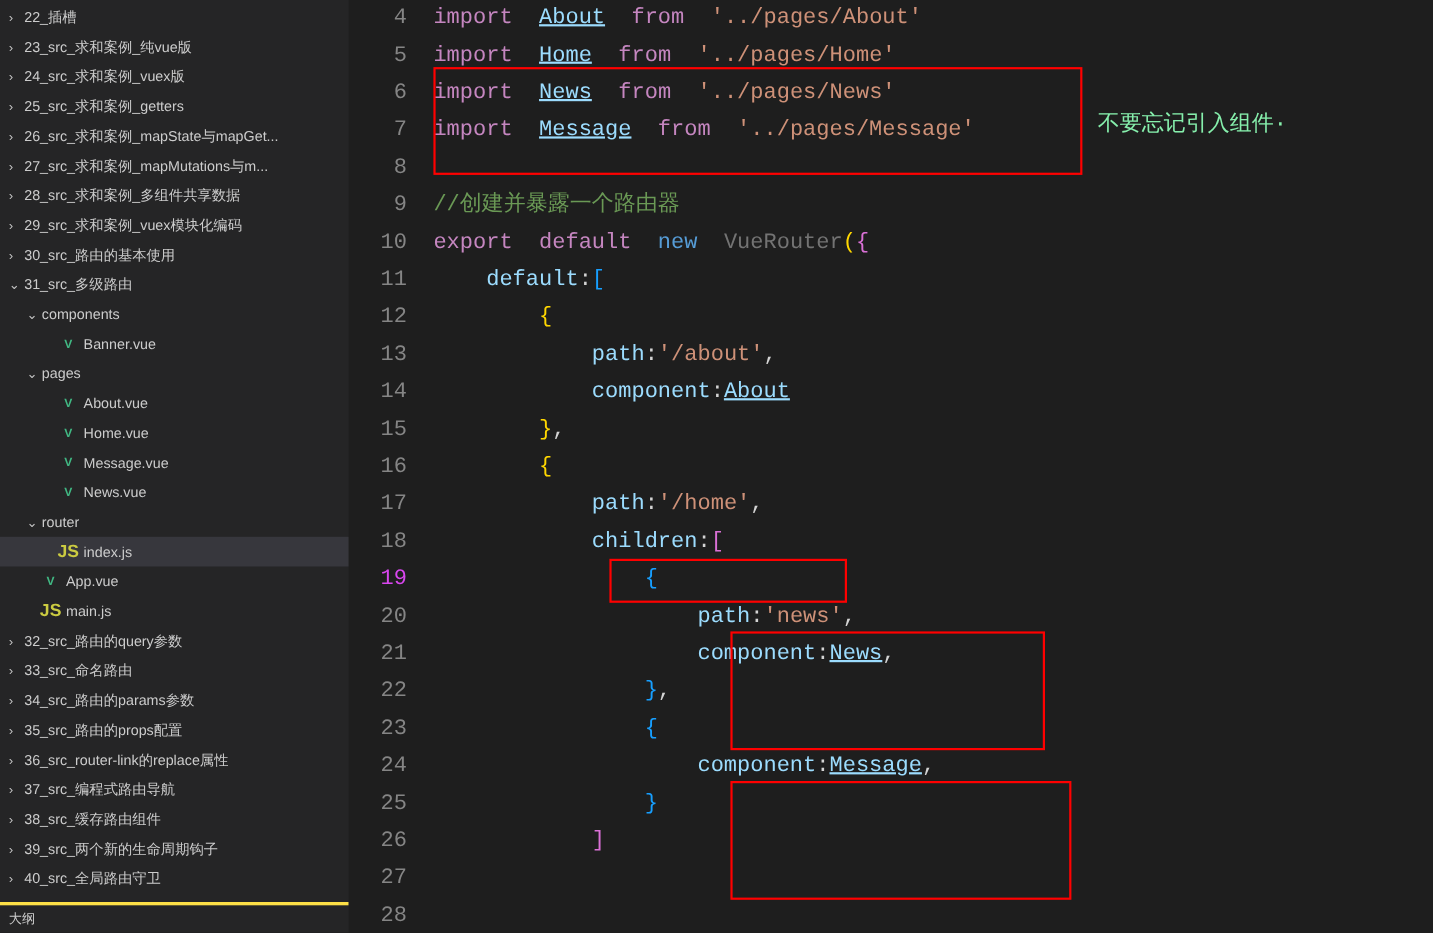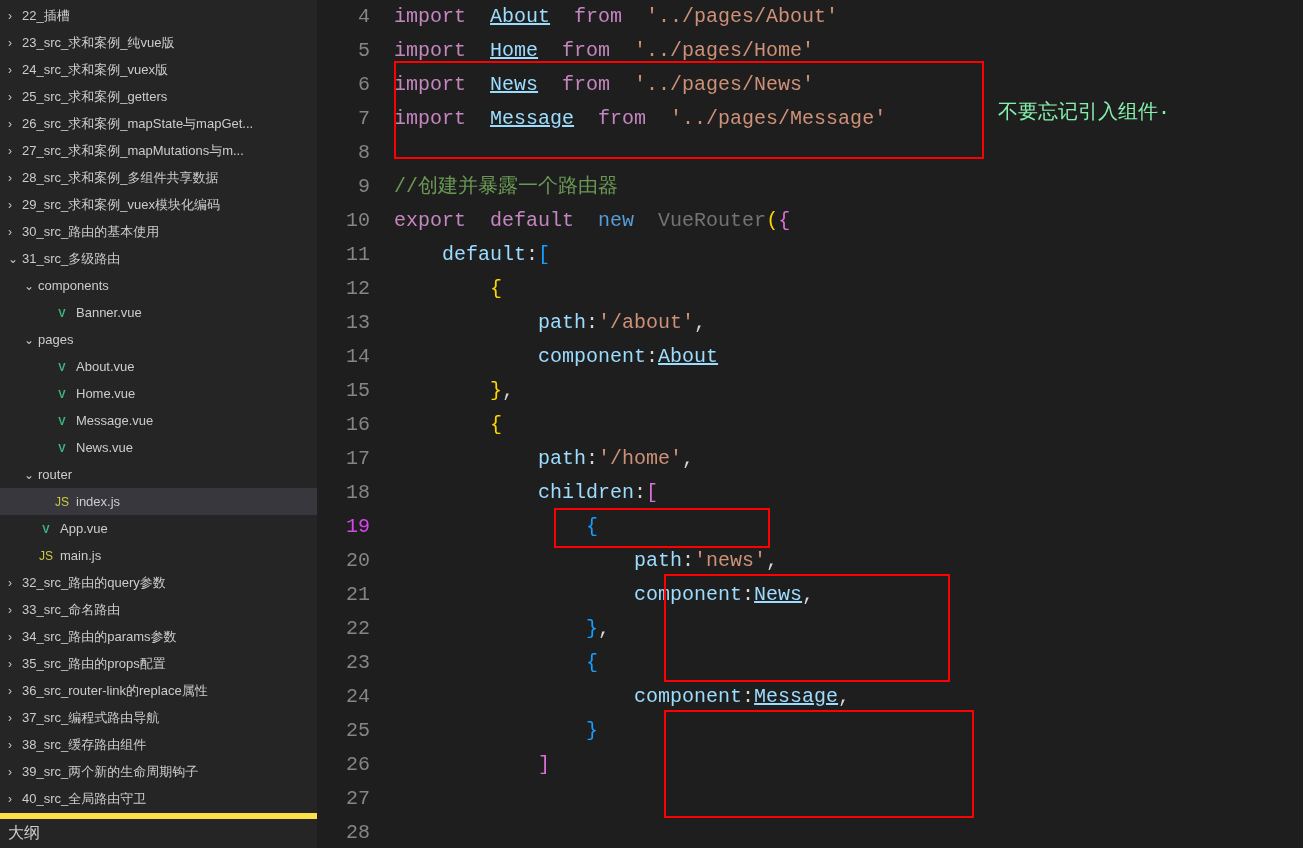--- a/index.html
+++ b/index.html
@@ -49,26 +49,26 @@
 }
 .tree-item .icon {
   width: 16px;
   display: inline-flex;
   justify-content: center;
   margin-right: 6px;
 }
 .tree-item.depth-1 { padding-left: 24px; }
 .tree-item.depth-2 { padding-left: 40px; }
 .vue-icon { color: #41b883; font-weight: bold; font-size: 11px; }
-.js-icon { color: #cbcb41; font-weight: normal; font-size: 12px; }
+.js-icon { color: #cbcb41; font-weight: bold; font-size: 16px; }
 .outline {
   padding: 4px 8px;
-  font-size: 16px;
+  font-size: 12px;
   color: #ccc;
-  border-top: 6px solid #fde047;
+  border-top: 3px solid #fde047;
 }
 .editor {
   flex: 1;
   background: #1e1e1e;
   display: flex;
   position: relative;
   font-size: 20px;
 }
 .gutter {
   width: 76px;

